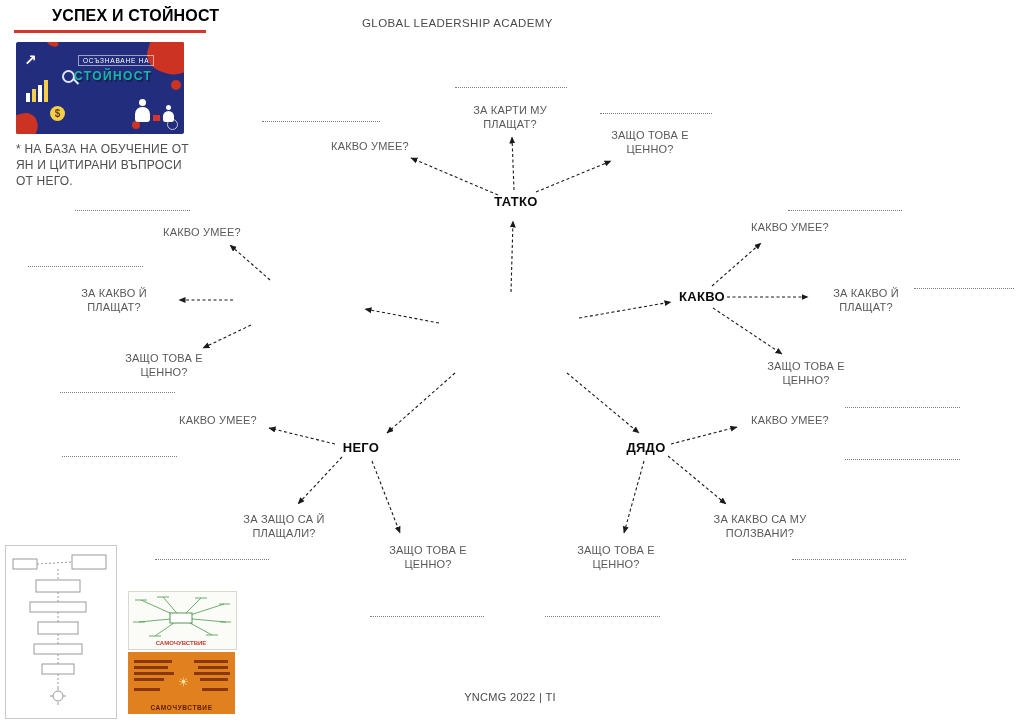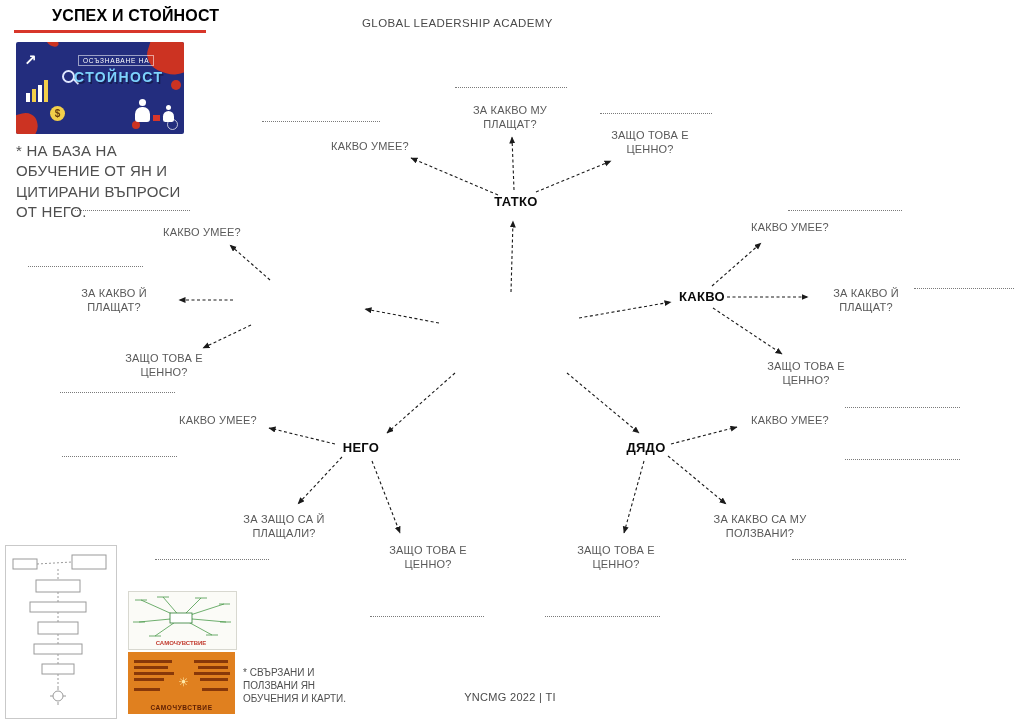--- a/index.html
+++ b/index.html
@@ -23,31 +23,31 @@
   .chart-bars { position:absolute; left:10px; top:34px; display:flex; align-items:flex-end; gap:2px; height:26px; }
   .bar { width:4px; background:#fff; }
   .bar.b1 { height:9px; } .bar.b2 { height:13px; background:#f3cf4a; }
   .bar.b3 { height:17px; } .bar.b4 { height:22px; background:#f3cf4a; }
   .coin { position:absolute; left:34px; top:64px; width:15px; height:15px; border-radius:50%; background:#f3cf4a;
           color:#6b3f0e; font-size:10px; font-weight:bold; display:flex; align-items:center; justify-content:center; }
   .magnifier { position:absolute; left:46px; top:28px; width:9px; height:9px; border:2px solid #dfe6ff; border-radius:50%; }
   .magnifier .handle { position:absolute; right:-4px; bottom:-4px; width:2px; height:7px; background:#dfe6ff; transform:rotate(-45deg); }
   .banner-top { position:absolute; left:62px; top:13px; font-size:6.5px; color:#fff; letter-spacing:.8px;
                 border:1px solid rgba(255,255,255,.55); padding:1px 4px; white-space:nowrap; }
-  .banner-main { position:absolute; left:58px; top:27px; font-size:14px; font-weight:800; color:#7dd3fc; letter-spacing:1.4px;
+  .banner-main { position:absolute; left:58px; top:27px; font-size:12px; font-weight:800; color:#14b8a6; letter-spacing:1.4px;
                  text-shadow:1.5px 1.5px 0 rgba(0,0,0,.35); white-space:nowrap; }
   .banner-people { position:absolute; right:10px; bottom:12px; display:flex; align-items:flex-end; gap:3px; }
   .person { display:flex; flex-direction:column; align-items:center; }
   .p-head { width:7px; height:7px; background:#fff; border-radius:50%; margin-bottom:1px; }
   .p-body { width:15px; height:15px; background:#fff; border-radius:7px 7px 3px 3px; }
   .person.small .p-head { width:5px; height:5px; }
   .person.small .p-body { width:11px; height:11px; }
   .gift { width:7px; height:6px; background:#d8362a; margin-bottom:1px; }
   .banner-logo { position:absolute; bottom:4px; right:6px; width:9px; height:9px; border:1px solid rgba(255,255,255,.7); border-radius:50%; }
-  .banner-note { position:absolute; left:16px; top:141px; width:176px; font-size:15px; color:#4f4f4f; line-height:1.35; letter-spacing:.2px; }
+  .banner-note { position:absolute; left:16px; top:141px; width:176px; font-size:12px; color:#4f4f4f; line-height:1.35; letter-spacing:.2px; }
 
   
   .arrows { position:absolute; left:0; top:0; }
   .center-ellipse { position:absolute; left:441px; top:296px; width:138px; height:92px; border:3px solid #3fa3ea; border-radius:50%;
                     background:#fff; display:flex; align-items:center; justify-content:center; text-align:center;
                     font-weight:800; font-size:13.5px; color:#0a0a0a; line-height:1.35; }
   .center-ellipse span { display:inline-block; width:78px; }
   .branch { position:absolute; font-size:13px; font-weight:800; color:#0a0a0a; text-align:center; line-height:1.3; letter-spacing:.3px; }
   .b-tatko { left:488px; top:194px; width:56px; }
   .b-mama  { left:676px; top:289px; width:52px; }
@@ -179,21 +179,21 @@
   </div>
   <div class="banner-note">* НА БАЗА НА ОБУЧЕНИЕ ОТ ЯН И ЦИТИРАНИ ВЪПРОСИ ОТ НЕГО.</div>
 
 
   <div class="branch b-tatko">ТАТКО</div>
   <div class="branch b-mama">КАКВО</div>
   <div class="branch b-dyado">ДЯДО</div>
   <div class="branch b-baba">НЕГО</div>
 
   <div class="q q-tatko-1">КАКВО УМЕЕ?</div>
-  <div class="q q-tatko-2">ЗА КАКВО МУ ПЛАЩАТ?</div>
+  <div class="q q-tatko-2">ЗА КАРТИ МУ ПЛАЩАТ?</div>
   <div class="q q-tatko-3">ЗАЩО ТОВА Е ЦЕННО?</div>
   <div class="q q-mama-1">КАКВО УМЕЕ?</div>
   <div class="q q-mama-2">ЗА КАКВО Й ПЛАЩАТ?</div>
   <div class="q q-mama-3">ЗАЩО ТОВА Е ЦЕННО?</div>
   <div class="q q-dyado-1">КАКВО УМЕЕ?</div>
   <div class="q q-dyado-2">ЗА КАКВО СА МУ ПОЛЗВАНИ?</div>
   <div class="q q-dyado-3">ЗАЩО ТОВА Е ЦЕННО?</div>
   <div class="q q-baba-1">КАКВО УМЕЕ?</div>
   <div class="q q-baba-2">ЗА ЗАЩО СА Й ПЛАЩАЛИ?</div>
   <div class="q q-baba-3">ЗАЩО ТОВА Е ЦЕННО?</div>
@@ -276,17 +276,16 @@
     <div class="tc-row" style="left:66px; top:8px; width:34px;"></div>
     <div class="tc-row" style="left:70px; top:14px; width:30px;"></div>
     <div class="tc-row" style="left:66px; top:20px; width:36px;"></div>
     <div class="tc-row" style="left:72px; top:26px; width:28px;"></div>
     <div class="tc-row" style="left:6px; top:36px; width:26px;"></div>
     <div class="tc-row" style="left:74px; top:36px; width:26px;"></div>
     <span class="tc-sun">☀</span>
     <div class="tc-caption">САМОЧУВСТВИЕ</div>
   </div>
 
-  <div class="attach-note">* СВЪРЗАНИ И ПОЛЗВАНИ ЯН ОБУЧЕНИЯ И КАРТИ.</div>
 
   <div class="footer-credit">YNCMG 2022 | TI</div>
 
 </div>
 
 </body></html>

